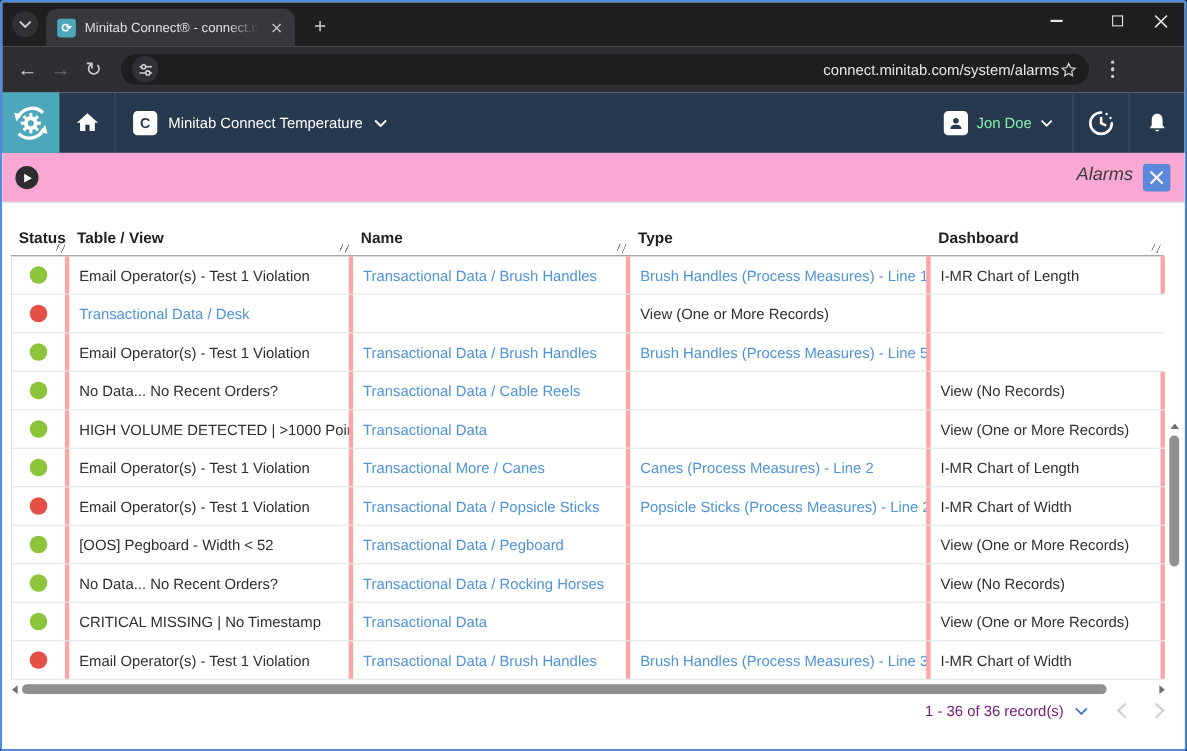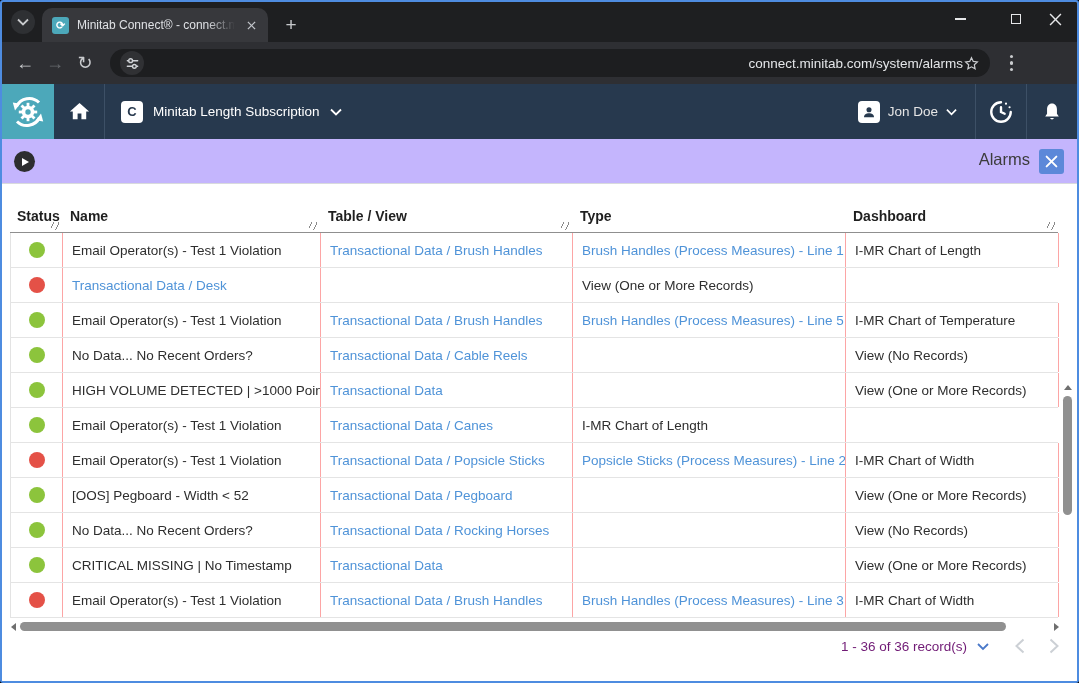--- a/index.html
+++ b/index.html
@@ -34,40 +34,40 @@
   .navbar { position:absolute; left:0; top:82px; width:1075px; height:55px; background:#27394e; display:flex; align-items:center; }
   .applogo { width:52px; height:55px; background:#4ca8ba; display:flex; align-items:center; justify-content:center; cursor:pointer; flex:0 0 auto; }
   .homebtn { width:50px; height:55px; display:flex; align-items:center; justify-content:center; cursor:pointer; }
   .vdiv { width:1px; height:55px; background:#3d5066; flex:0 0 auto; }
   .subsel { display:flex; align-items:center; gap:10px; padding:0 16px; height:55px; cursor:pointer; }
   .cbadge { width:22px; height:22px; background:#fff; border-radius:4px; color:#27394e; font-weight:bold; font-size:13px; display:flex; align-items:center; justify-content:center; }
   .subsel span.lbl { color:#fff; font-size:13.5px; }
   .nb-right { margin-left:auto; display:flex; align-items:center; height:55px; }
   .userbtn { display:flex; align-items:center; gap:8px; padding:0 18px; height:55px; cursor:pointer; }
   .avatar { width:22px; height:22px; background:#fff; border-radius:4px; display:flex; align-items:center; justify-content:center; }
-  .userbtn .uname { color:#e5e5e5; font-size:13.5px; }
+  .userbtn .uname { color:#86efac; font-size:13.5px; }
   .iconbtn { width:50px; height:55px; display:flex; align-items:center; justify-content:center; cursor:pointer; }
 
   
-  .subheader { position:absolute; left:0; top:137px; width:1075px; height:45px; background:#c4b5fd; border-bottom:1px solid #d8dadd; }
+  .subheader { position:absolute; left:0; top:137px; width:1075px; height:45px; background:#f9a8d4; border-bottom:1px solid #d8dadd;font-style:italic; }
   .playbtn { position:absolute; left:12px; top:12px; width:21px; height:21px; border-radius:50%; background:#2d2d2f; display:flex; align-items:center; justify-content:center; cursor:pointer; }
   .play-tri { width:0; height:0; border-left:7px solid #fff; border-top:4.5px solid transparent; border-bottom:4.5px solid transparent; margin-left:2px; }
   .panel-title { position:absolute; right:47px; top:11px; font-size:16.5px; color:#3c3c3c; }
   .panel-close { position:absolute; right:13px; top:10px; width:25px; height:25px; border-radius:3px; background:#5c88d9; display:flex; align-items:center; justify-content:center; cursor:pointer; }
 
   
   .content { position:absolute; left:0; top:183px; width:1075px; height:496px; background:#fff; }
   .tbl { position:absolute; left:8px; top:15px; width:1048px; }
   .thead { display:grid; grid-template-columns:52px 258px 252px 273px 213px; height:33px; border-bottom:1px solid #8f8f8f; }
   .th { position:relative; display:flex; align-items:center; font-weight:bold; font-size:14px; color:#1f1f1f; padding-left:8px; }
   .th.first { padding-left:7px; }
   .grip { position:absolute; right:3px; bottom:2px; width:8px; height:8px; cursor:col-resize;
           background:repeating-linear-gradient(115deg, transparent 0 2px, #8a8a8a 2px 3px, transparent 3px 5px); }
   .trow { display:grid; grid-template-columns:52px 258px 252px 273px 213px; height:35px; border-bottom:1px solid #e4e4e4; border-left:1px solid #e3e3e3; cursor:pointer; }
-  .cell { display:flex; align-items:center; padding-left:9px; font-size:13.5px; color:#2e2e2e; border-right:1px solid #fca5a5; overflow:hidden; white-space:nowrap;text-align:right; }
+  .cell { display:flex; align-items:center; padding-left:9px; font-size:13.5px; color:#2e2e2e; border-right:4px solid #fca5a5; overflow:hidden; white-space:nowrap;text-align:right; }
   .c-status { justify-content:center; padding-left:0; }
   .dot { width:16px; height:16px; border-radius:50%; }
   .dot-green { background:#8cc43c; }
   .dot-red { background:#e45147; }
   .c-link { color:#4f93d8; }
 
   
   .vscroll { position:absolute; left:1060px; top:198px; width:11px; height:419px; }
   .vthumb { position:absolute; left:1px; top:13px; width:9px; height:119px; background:#909090; border-radius:5px; cursor:grab; }
   .arr { position:absolute; width:0; height:0; }
@@ -169,21 +169,21 @@
       </svg>
     </div>
     <div class="homebtn">
       <svg width="23" height="23" viewBox="0 0 24 24" fill="#fff">
           <path d="M10 20v-6h4v6h5v-8h3L12 3 2 12h3v8z"></path>
         </svg>
     </div>
     <div class="vdiv"></div>
     <div class="subsel">
       <span class="cbadge">C</span>
-      <span class="lbl">Minitab Length Subscription</span>
+      <span class="lbl">Minitab Connect Temperature</span>
       <svg width="12" height="8" viewBox="0 0 12 8" fill="none" stroke="#fff" stroke-width="1.8">
           <polyline points="1,1.5 6,6.5 11,1.5"></polyline>
         </svg>
     </div>
     <div class="nb-right">
       <div class="userbtn">
         <span class="avatar">
           <svg width="16" height="16" viewBox="0 0 24 24" fill="#27394e">
               <circle cx="12" cy="8.6" r="3.8"></circle>
               <path d="M4.5 20c0-4.4 3.3-6 7.5-6s7.5 1.6 7.5 6z"></path>
@@ -227,25 +227,25 @@
   </div>
 
   <div class="content">
     <div class="tbl">
       <div class="thead">
         <div class="th first">
             <span>Status</span>
             <span class="grip"></span>
           </div>
         <div class="th">
+            <span>Table / View</span>
+            <span class="grip"></span>
+          </div>
+        <div class="th">
             <span>Name</span>
-            <span class="grip"></span>
-          </div>
-        <div class="th">
-            <span>Table / View</span>
             <span class="grip"></span>
           </div>
         <div class="th">
             <span>Type</span>
           </div>
         <div class="th">
             <span>Dashboard</span>
             <span class="grip"></span>
           </div>
       </div>
@@ -269,21 +269,20 @@
     <div class="cell c-type">View (One or More Records)</div>
   </div>
 
   <div class="trow">
     <div class="cell c-status">
               <span class="dot dot-green"></span>
             </div>
     <div class="cell c-name">Email Operator(s) - Test 1 Violation</div>
     <div class="cell c-link">Transactional Data / Brush Handles</div>
     <div class="cell c-link">Brush Handles (Process Measures) - Line 5</div>
-    <div class="cell c-type">I-MR Chart of Temperature</div>
   </div>
 
   <div class="trow">
     <div class="cell c-status">
               <span class="dot dot-green"></span>
             </div>
     <div class="cell c-name">No Data... No Recent Orders?</div>
     <div class="cell c-link">Transactional Data / Cable Reels</div>
     <div class="cell c-link"></div>
     <div class="cell c-type">View (No Records)</div>
@@ -297,21 +296,22 @@
     <div class="cell c-link">Transactional Data</div>
     <div class="cell c-link"></div>
     <div class="cell c-type">View (One or More Records)</div>
   </div>
 
   <div class="trow">
     <div class="cell c-status">
               <span class="dot dot-green"></span>
             </div>
     <div class="cell c-name">Email Operator(s) - Test 1 Violation</div>
-    <div class="cell c-link">Transactional Data / Canes</div>
+    <div class="cell c-link">Transactional More / Canes</div>
+    <div class="cell c-link">Canes (Process Measures) - Line 2</div>
     <div class="cell c-type">I-MR Chart of Length</div>
   </div>
 
   <div class="trow">
     <div class="cell c-status">
               <span class="dot dot-red"></span>
             </div>
     <div class="cell c-name">Email Operator(s) - Test 1 Violation</div>
     <div class="cell c-link">Transactional Data / Popsicle Sticks</div>
     <div class="cell c-link">Popsicle Sticks (Process Measures) - Line 2</div>

